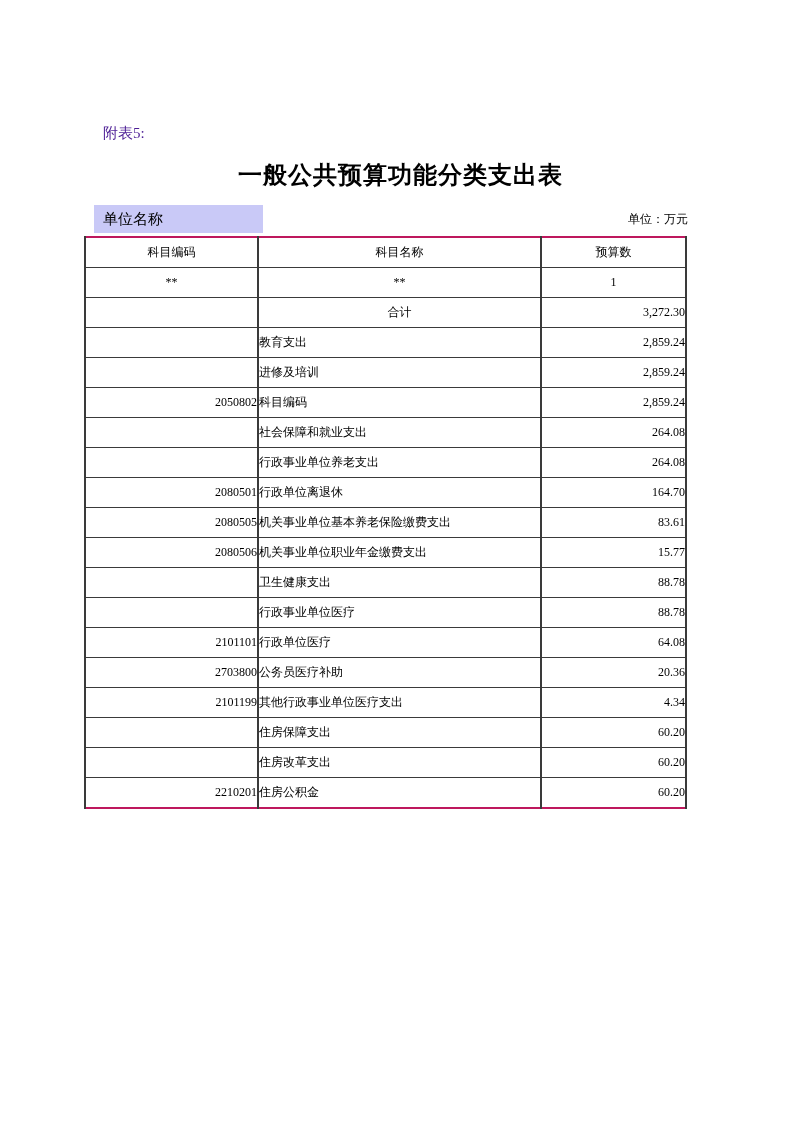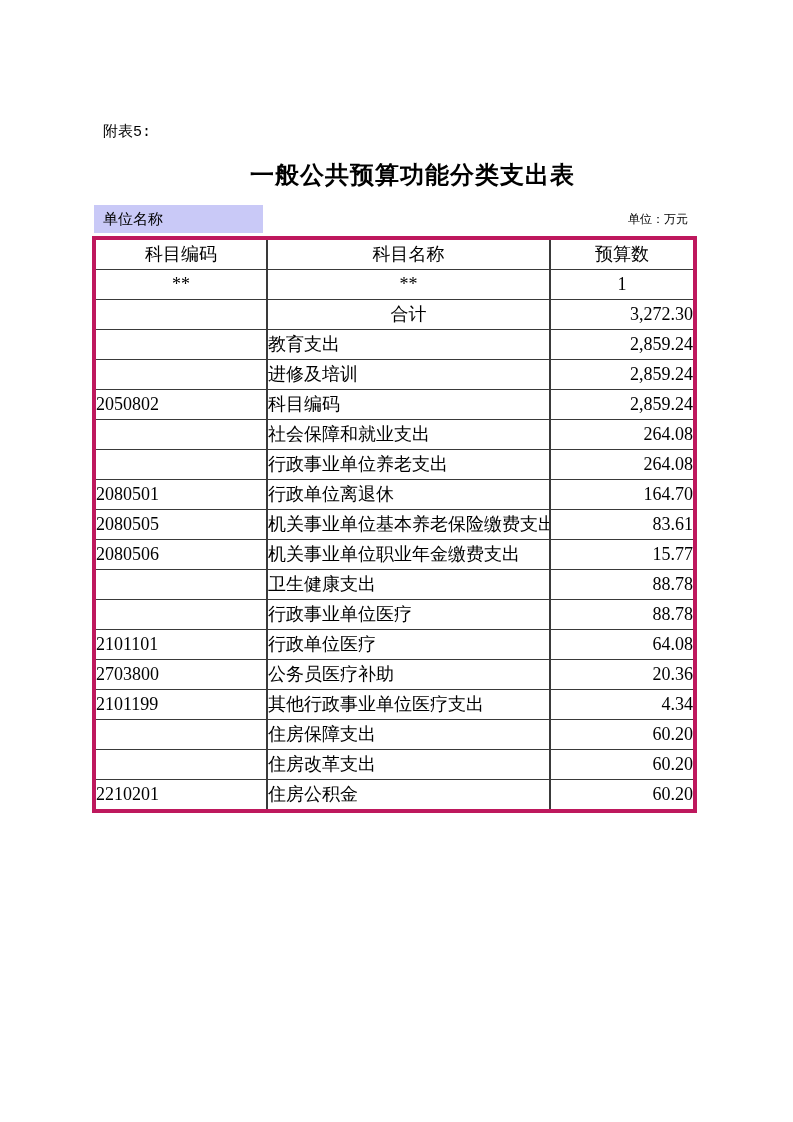--- a/index.html
+++ b/index.html
@@ -6,64 +6,64 @@
   .page{
     position:relative;
     width:793px;height:1122px;
     background:#ffffff;
     overflow:hidden;
     font-family:"Liberation Serif","DejaVu Serif",serif;
     color:#000;
   }
   .doc-label{
     position:absolute;left:103px;top:124px;
-    font-family:Liberation Mono, monospace;
-    font-size:15px;line-height:18px;color:#000000;
+    font-family:Liberation Serif, serif;
+    font-size:15px;line-height:18px;color:#4c1d95;
   }
   .page-title{
-    position:absolute;left:104px;top:161px;width:601px;
+    position:absolute;left:92px;top:161px;width:601px;
     text-align:center;
     font-family:"Liberation Serif","DejaVu Serif",serif;
     font-size:24px;font-weight:bold;letter-spacing:1px;line-height:28px;
     transform:translateX(8px);
   }
   .meta-row{
     position:absolute;left:92px;top:205px;width:601px;height:28px;
     display:flex;justify-content:space-between;align-items:center;
   }
   .unit-name-cell{
     width:169px;height:28px;margin-left:2px;
     background:#c9c9f7;
     display:flex;align-items:center;
     padding-left:9px;box-sizing:border-box;
     font-size:15px;
   }
   .unit-label{
     font-size:12px;padding-right:5px;
   }
   table.budget{
-    position:absolute;left:92px;top:236px;
+    position:absolute;left:84px;top:236px;
     width:601px;
     border-collapse:collapse;table-layout:fixed;
-    border:4px solid #be185d;
-    font-size:18px;
+    border:2px solid #be185d;
+    font-size:12px;
   }
   table.budget col.c-code{width:173px;}
   table.budget col.c-name{width:283px;}
   table.budget col.c-val{width:145px;}
   table.budget td,table.budget th{
     border-top:1px solid #3a3a3a;
     border-bottom:1px solid #3a3a3a;
     border-left:2px solid #3a3a3a;
     border-right:2px solid #3a3a3a;
     height:29px;line-height:29px;
     padding:0;overflow:hidden;white-space:nowrap;
     font-weight:normal;vertical-align:middle;
   }
-  td.code{text-align:left;padding-left:8px;}
+  td.code{text-align:right;padding-left:8px;}
   td.name{text-align:left;}
   td.val{text-align:right;padding-right:7px;}
   .t-center{text-align:center !important;padding-left:0 !important;padding-right:0 !important;}
   .indent-0{padding-left:7px;}
   .indent-1{padding-left:20px;}
   .indent-2{padding-left:33px;}
 </style>
 </head>
 <body>
 

